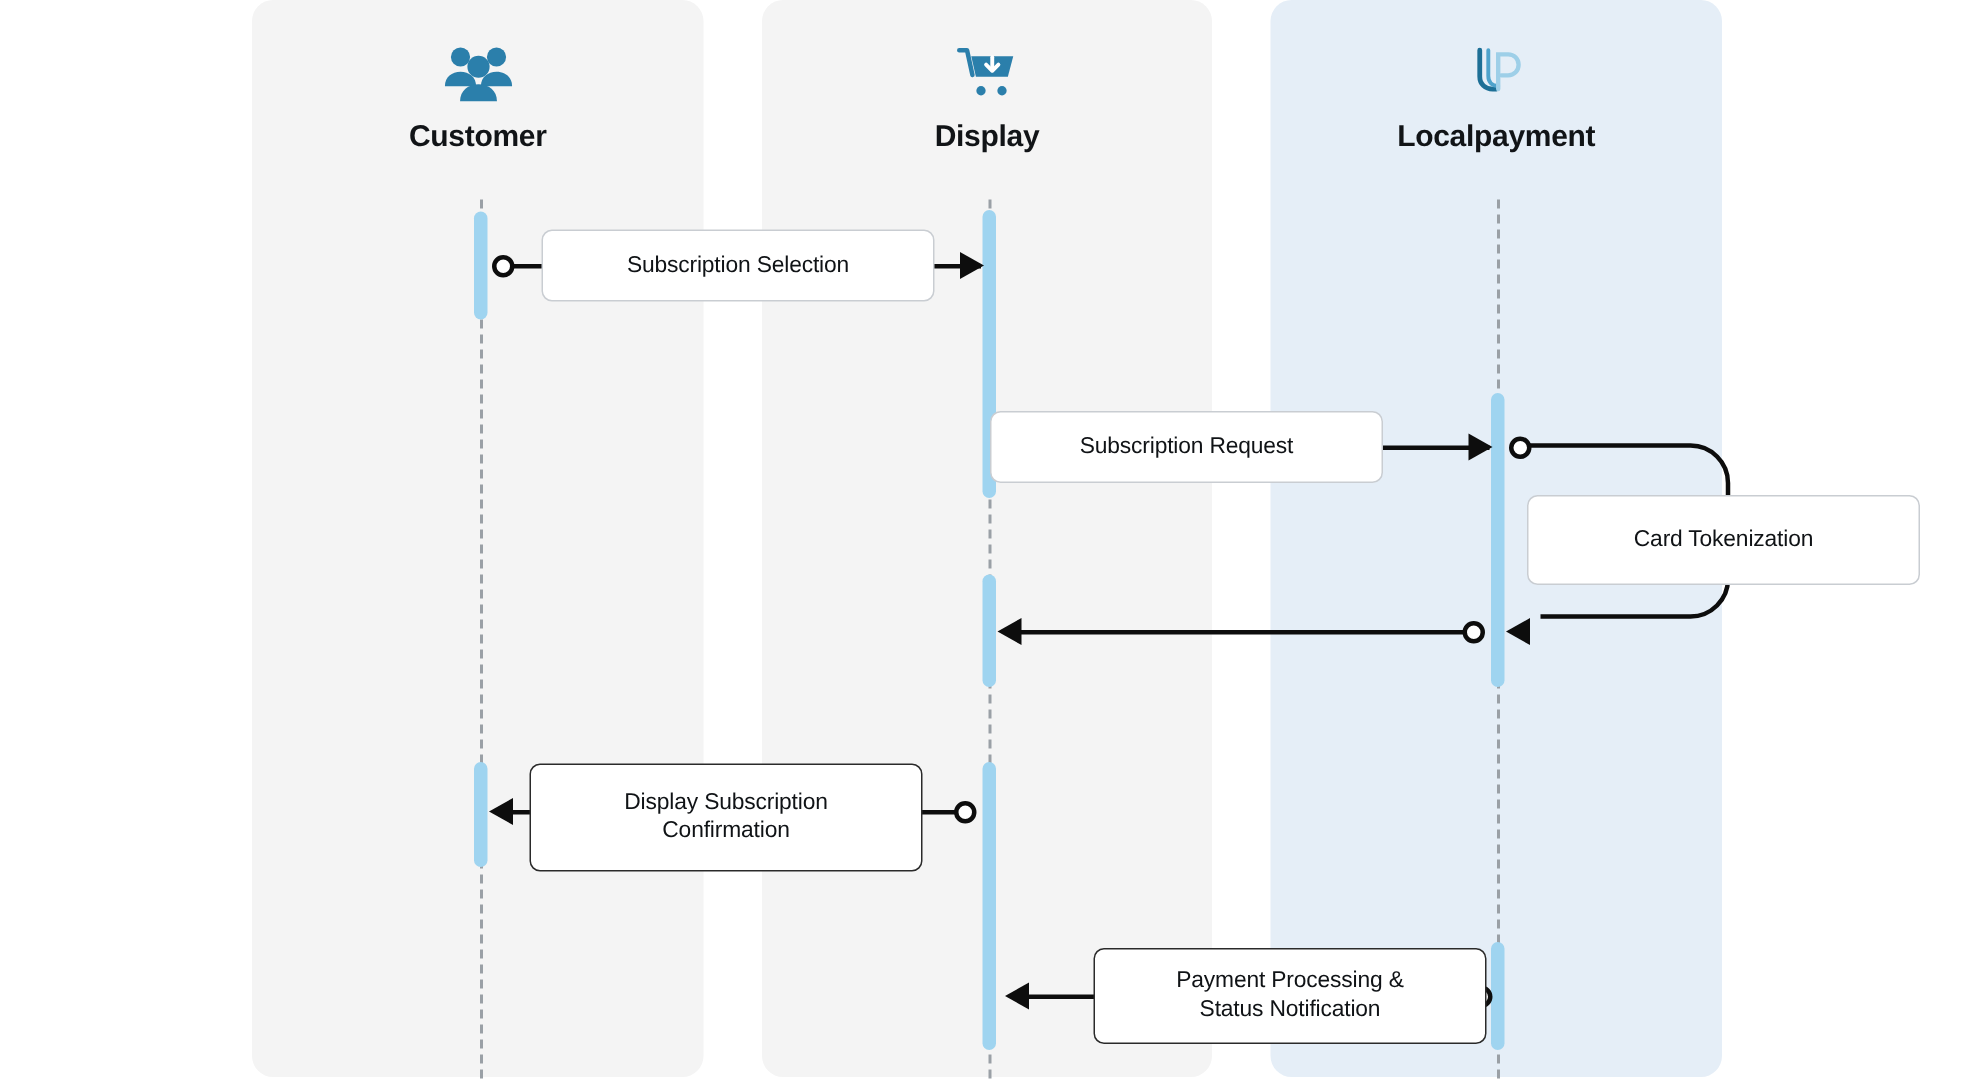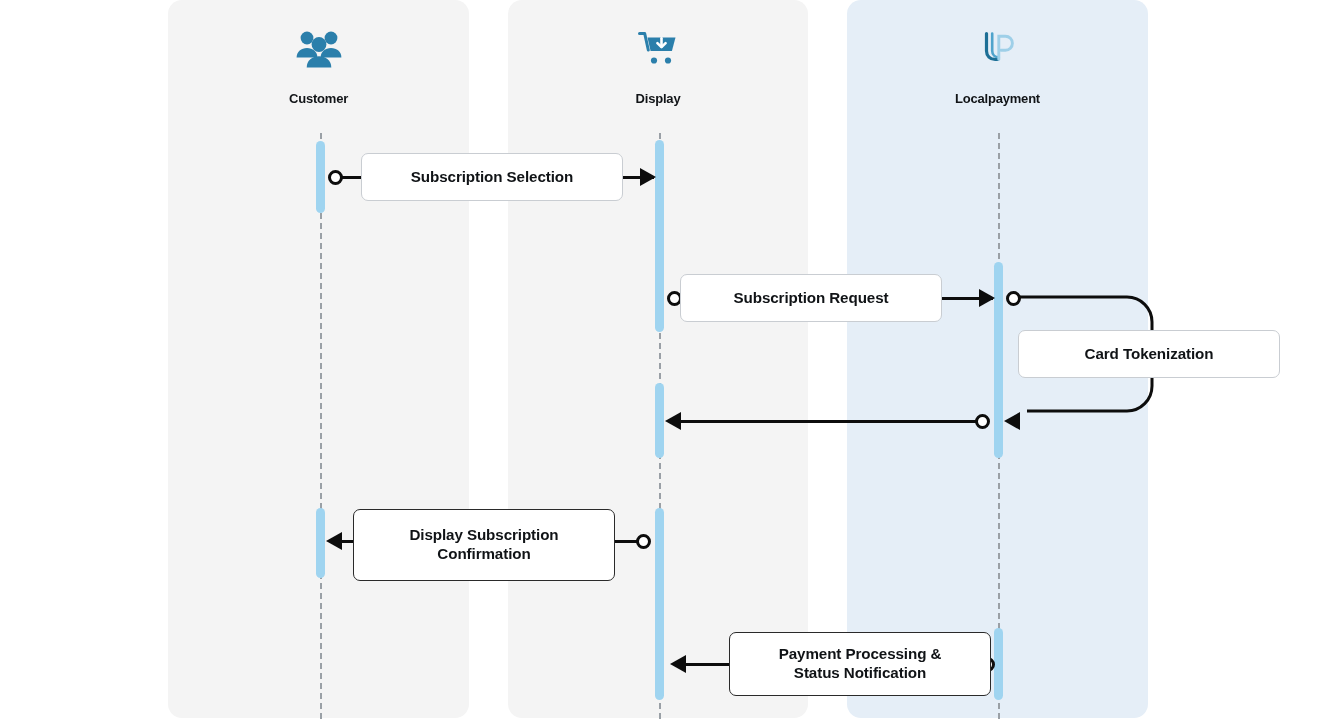--- a/index.html
+++ b/index.html
@@ -38,22 +38,22 @@
   }
   .actor-icon {
     height: 62px;
     display: flex;
     align-items: center;
     justify-content: center;
     padding-top: 18px;
     box-sizing: content-box;
   }
   .actor-name {
-    margin-top: 12px;
-    font-size: 13px;
+    margin-top: 0;
+    font-size: 20px;
     font-weight: 700;
     color: #111417;
     letter-spacing: -0.2px;
     line-height: 1.1;
   }
 
   
   .lifeline {
     position: absolute;
     width: 0;
@@ -71,21 +71,21 @@
     position: absolute;
     box-sizing: border-box;
     background: #ffffff;
     border: 1.4px solid #2a2a2a;
     border-radius: 7px;
     display: flex;
     align-items: center;
     justify-content: center;
     text-align: center;
     font-size: 15.2px;
-    font-weight: 700;
+    font-weight: 400;
     color: #101316;
     letter-spacing: -0.1px;
     line-height: 1.22;
     padding: 4px 10px;
     z-index: 6;
   }
   .msgbox.soft { border-color: #c9cdd2; }
 
   
   .arrow-line {
@@ -197,28 +197,28 @@
   <div class="activation" style="left:994px; top:628px; height:72px;"></div>
 
   <div class="arrow-dot" style="left:328px; top:170px;"></div>
   <div class="arrow-line" style="left:341px; top:176px; width:313px;"></div>
   <div class="arrow-head right" style="left:640px; top:168px;"></div>
   <div class="msgbox soft" style="left:361px; top:153px; width:262px; height:48px;">Subscription Selection</div>
 
   <div class="arrow-dot" style="left:667px; top:291px;"></div>
   <div class="arrow-line" style="left:680px; top:297px; width:313px;"></div>
   <div class="arrow-head right" style="left:979px; top:289px;"></div>
-  <div class="msgbox soft" style="left:680px; top:274px; width:262px; height:48px;">Subscription Request</div>
+  <div class="msgbox soft" style="left:660px; top:274px; width:262px; height:48px;">Subscription Request</div>
 
   <div class="arrow-dot" style="left:1006px; top:291px;"></div>
   <svg class="selfloop" width="160" height="150" style="left:1019px; top:285px;" viewBox="0 0 160 150" aria-hidden="true">
     <path d="M0 12 H108 a25 25 0 0 1 25 25 V101 a25 25 0 0 1 -25 25 H8"></path>
   </svg>
   <div class="arrow-head left" style="left:1004px; top:412px;"></div>
-  <div class="msgbox soft" style="left:1018px; top:330px; width:262px; height:48px;">Card Tokenization</div>
+  <div class="msgbox soft" style="left:1018px; top:330px; width:262px; height:60px;">Card Tokenization</div>
 
   <div class="arrow-dot" style="left:975px; top:414px;"></div>
   <div class="arrow-line" style="left:676px; top:420px; width:300px;"></div>
   <div class="arrow-head left" style="left:665px; top:412px;"></div>
 
   <div class="arrow-dot" style="left:636px; top:534px;"></div>
   <div class="arrow-line" style="left:337px; top:540px; width:300px;"></div>
   <div class="arrow-head left" style="left:326px; top:532px;"></div>
   <div class="msgbox" style="left:353px; top:509px; width:262px; height:72px;">
     <div>

